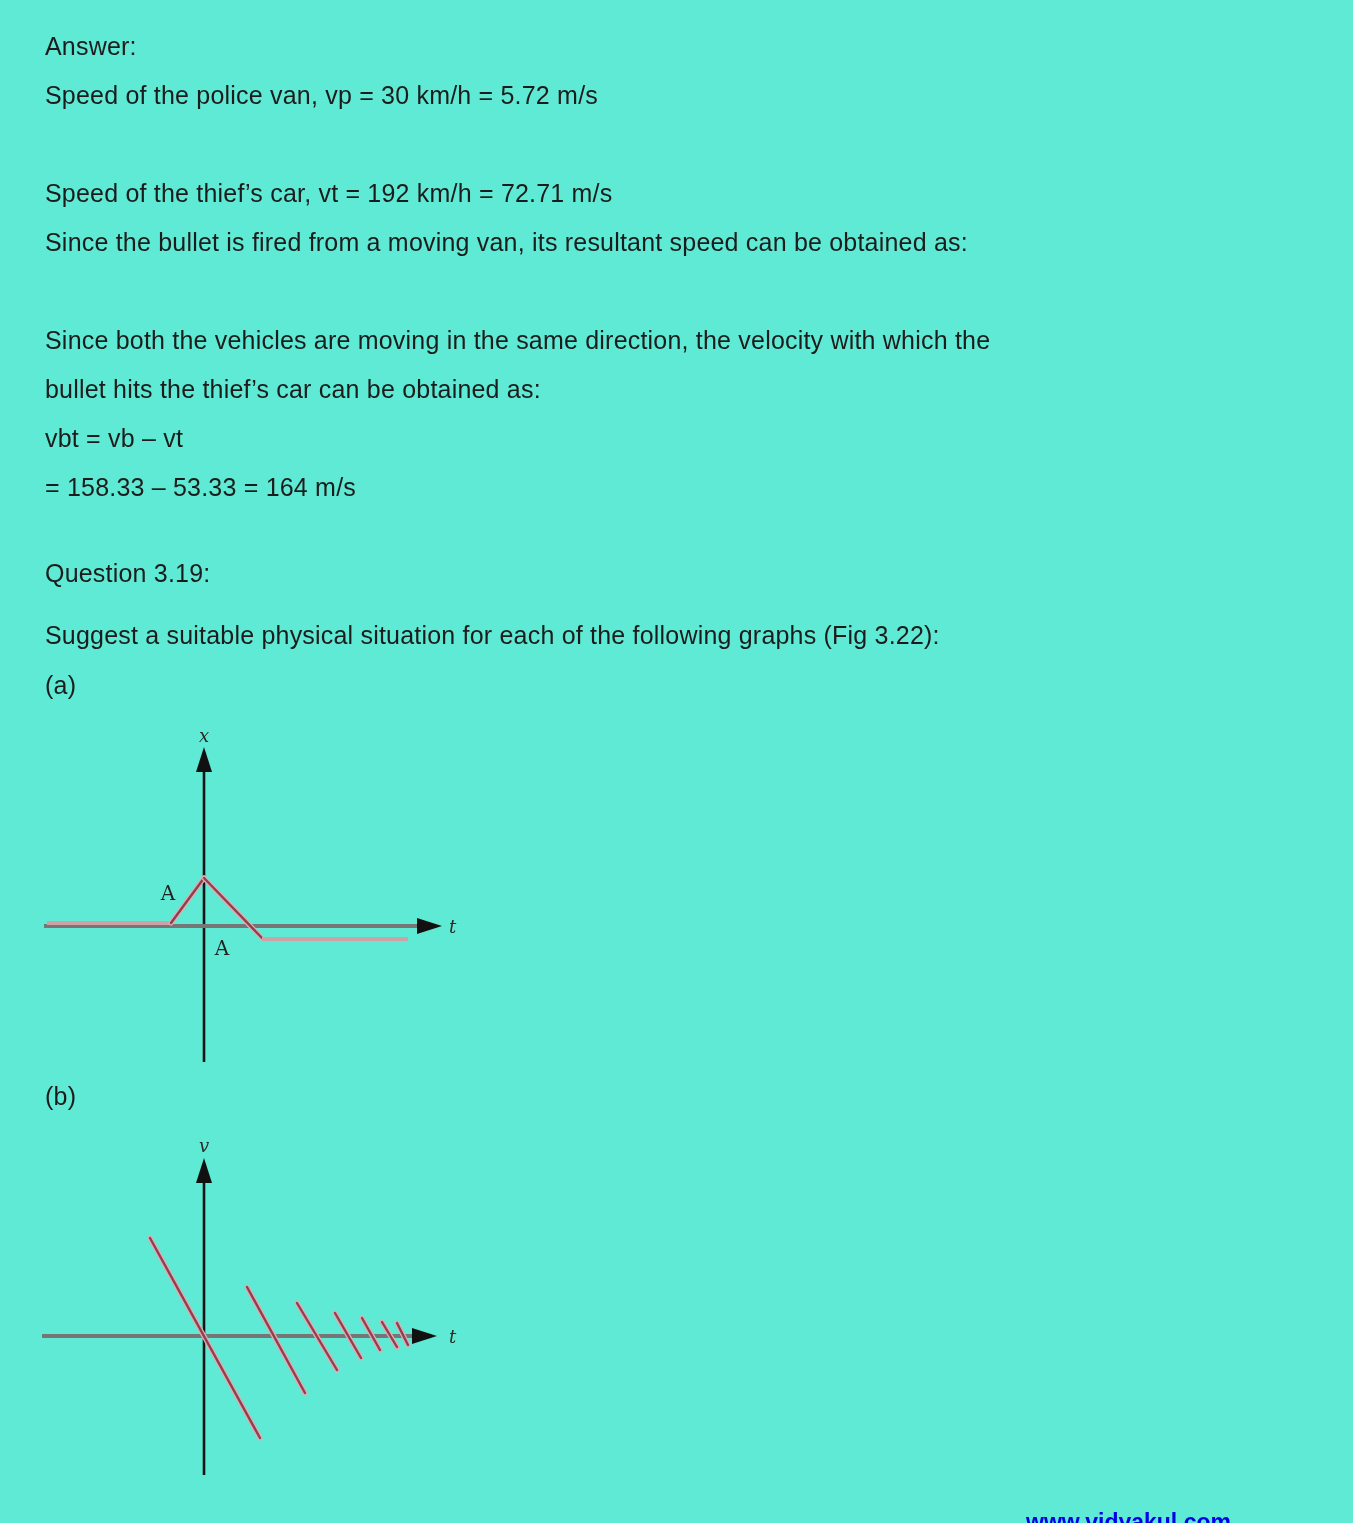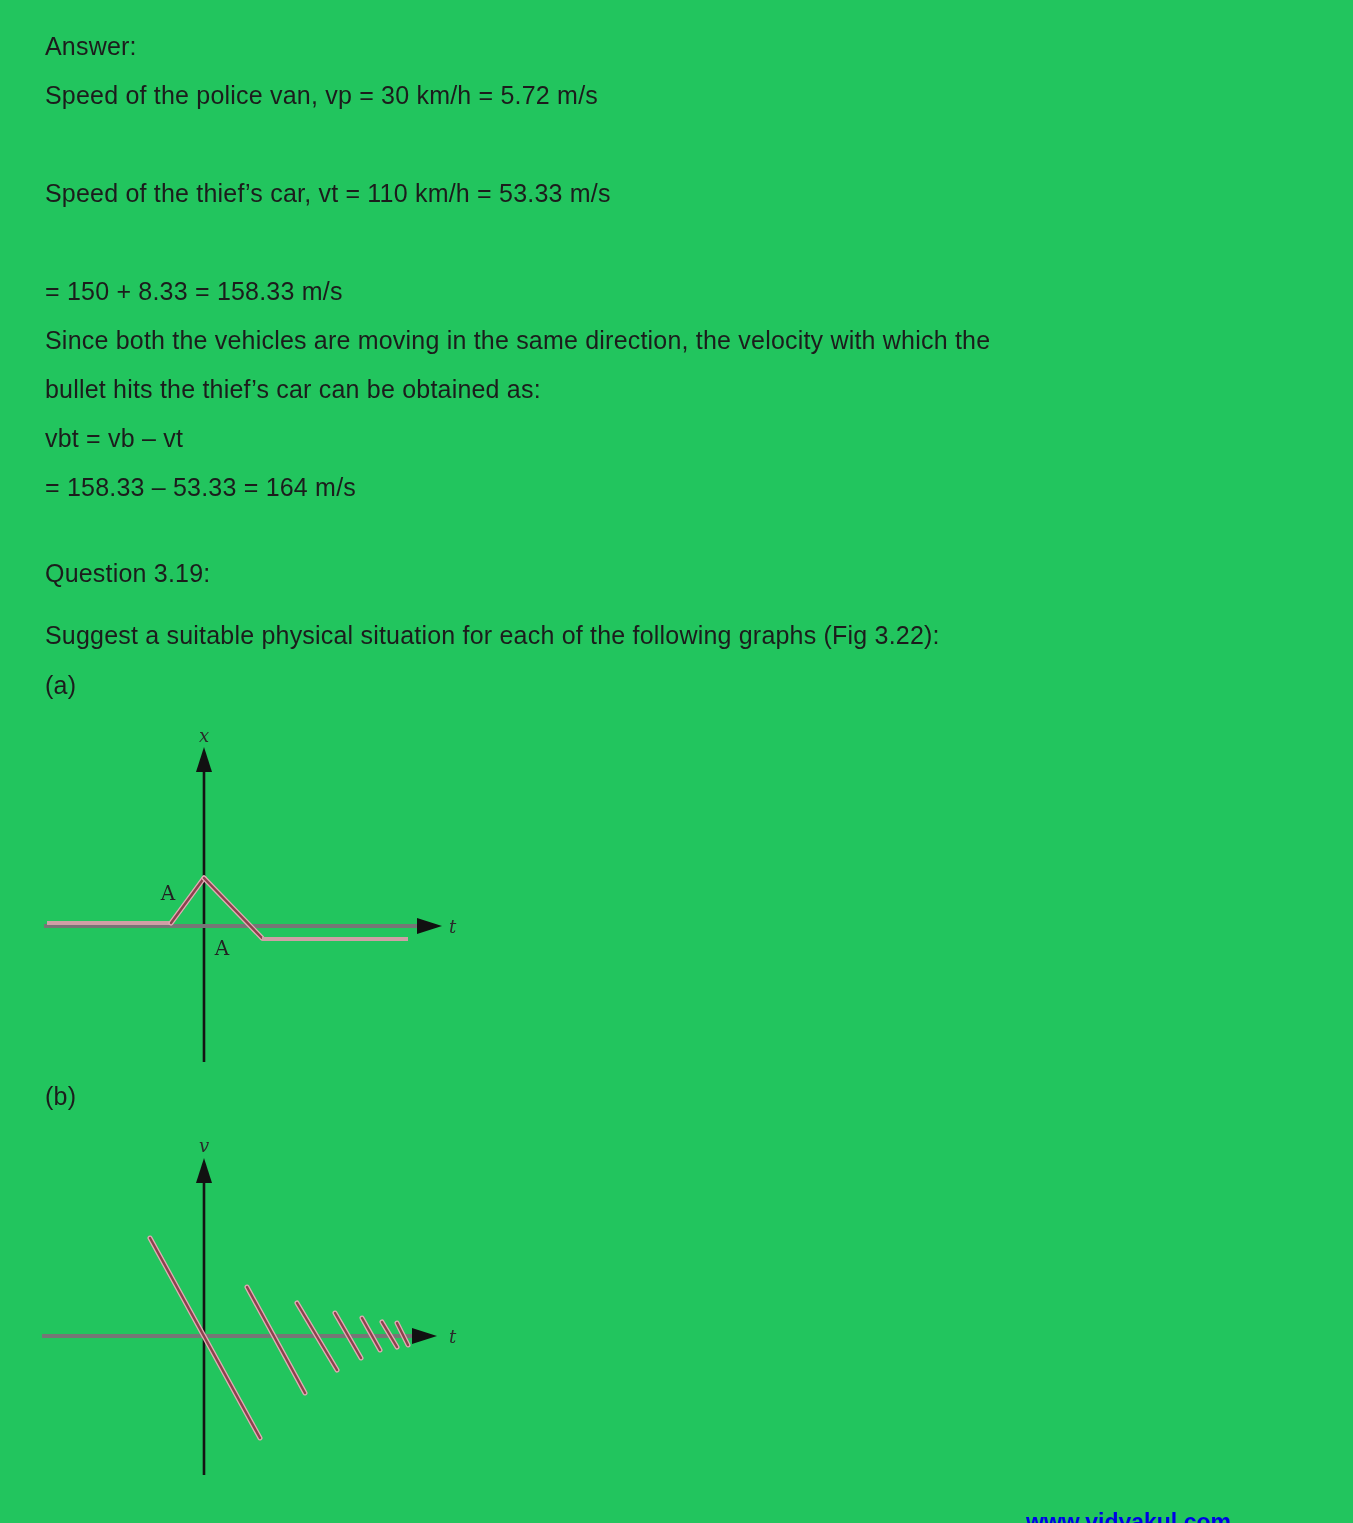--- a/index.html
+++ b/index.html
@@ -1,20 +1,20 @@
 <!DOCTYPE html>
 <html><head>
 <meta charset="utf-8">
 <style>
   html,body{margin:0;padding:0;background:#fff;}
   .page{
     position:relative;
     width:1353px;
     height:1523px;
-    background:#22c55e;
+    background:#5eead4;
     font-family:"Liberation Sans", sans-serif;
     color:#1c1c1c;
     overflow:hidden;
   }
   .tl{
     position:absolute;
     left:45px;
     font-size:25px;
     letter-spacing:0.2px;
     white-space:pre;
@@ -35,22 +35,22 @@
     cursor:pointer;
   }
 </style>
 </head>
 <body>
 
 <div class="page">
 
   <div class="tl" style="top:32px">Answer:</div>
   <div class="tl" style="top:81px">Speed of the police van, vp = 30 km/h = 5.72 m/s</div>
-  <div class="tl" style="top:179px">Speed of the thief’s car, vt = 110 km/h = 53.33 m/s</div>
-  <div class="tl" style="top:277px">= 150 + 8.33 = 158.33 m/s</div>
+  <div class="tl" style="top:179px">Speed of the thief’s car, vt = 192 km/h = 72.71 m/s</div>
+  <div class="tl" style="top:228px">Since the bullet is fired from a moving van, its resultant speed can be obtained as:</div>
   <div class="tl" style="top:375px">bullet hits the thief’s car can be obtained as:</div>
   <div class="tl" style="top:326px">Since both the vehicles are moving in the same direction, the velocity with which the</div>
   <div class="tl" style="top:424px">vbt = vb – vt</div>
   <div class="tl" style="top:473px">= 158.33 – 53.33 = 164 m/s</div>
 
   <div class="tl" style="top:559px">Question 3.19:</div>
   <div class="tl" style="top:621px">Suggest a suitable physical situation for each of the following graphs (Fig 3.22):</div>
 
   <div class="tl" style="top:671px">(a)</div>
   <svg class="fig" style="top:700px" width="500" height="380" viewBox="0 700 500 380" xmlns="http://www.w3.org/2000/svg">

